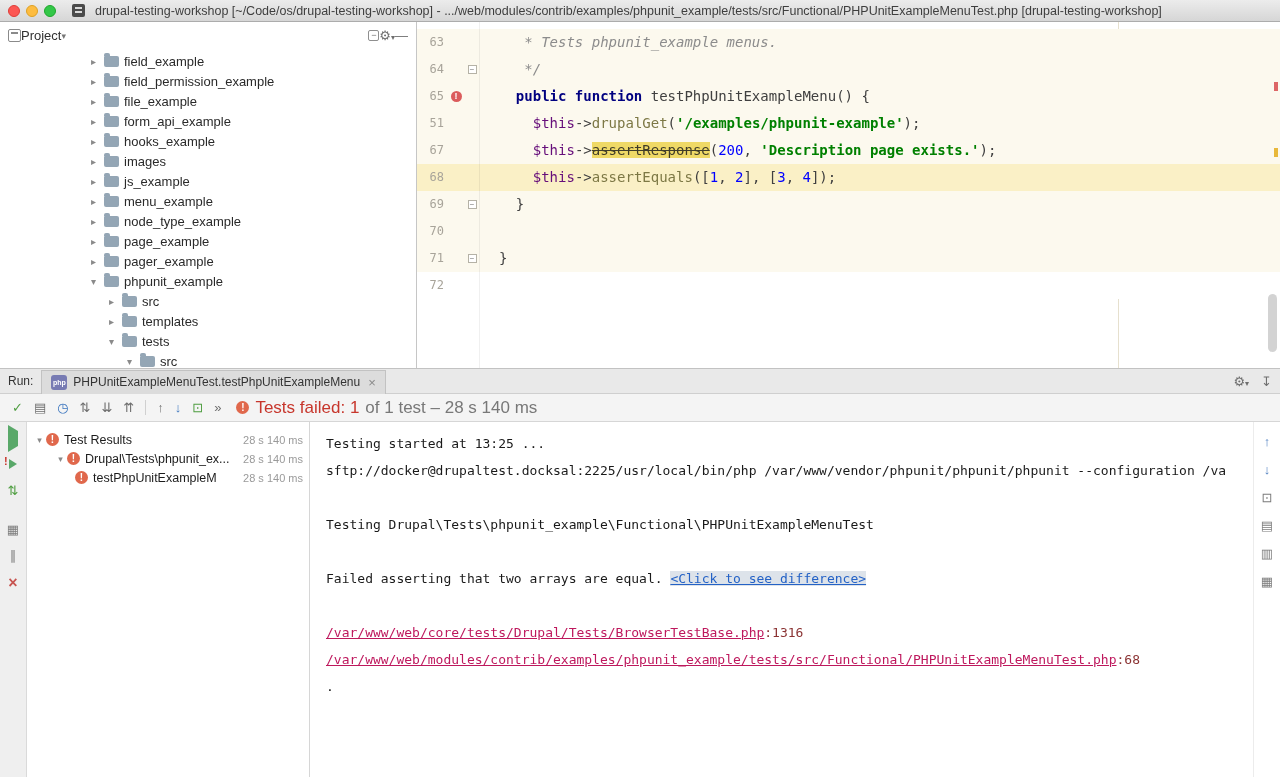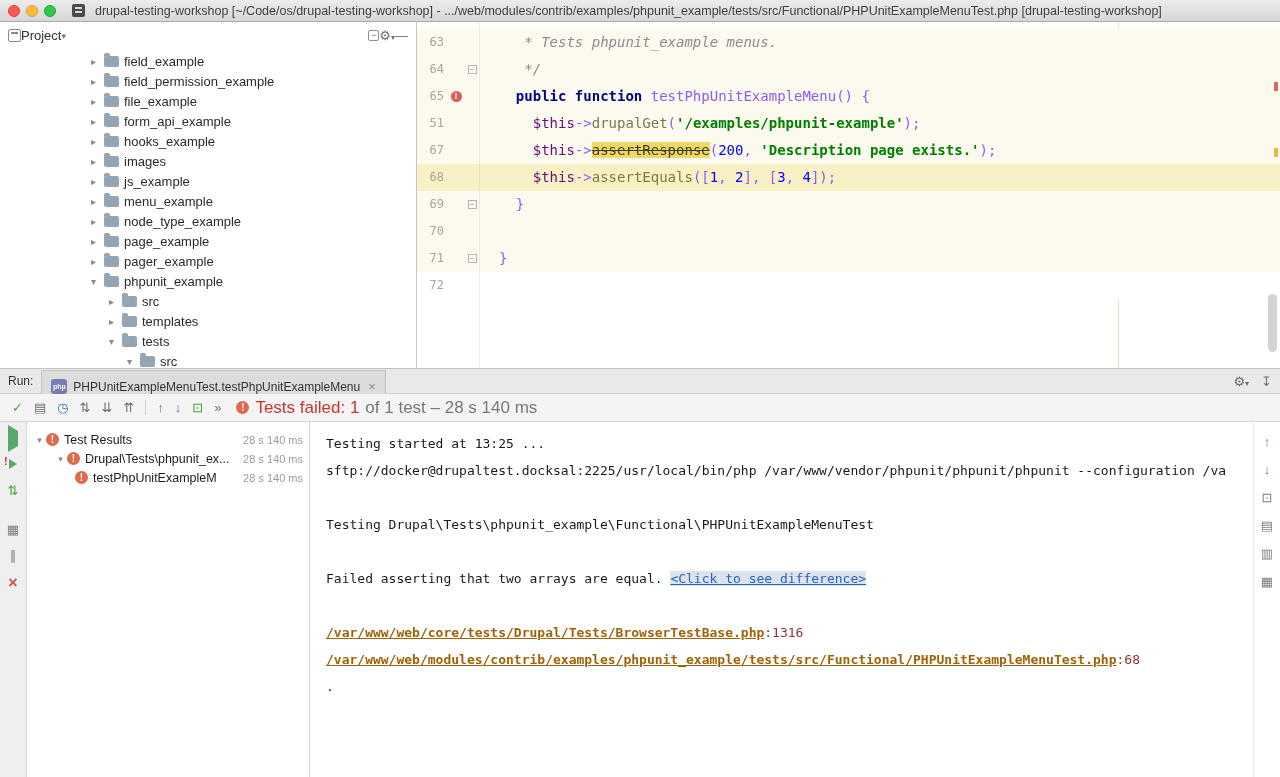--- a/index.html
+++ b/index.html
@@ -46,38 +46,38 @@
   .ed-row.current { background:#FAF0C6;align-items:center; }
   .lnum { width:30px; text-align:right; padding-right:3px; font:12px "DejaVu Sans Mono", monospace; color:#A8A49A; line-height:27px; }
   .gut1 { width:18px; display:flex; align-items:center; justify-content:center; }
   .gut2 { width:14px; display:flex; align-items:center; justify-content:center; }
   .gball { width:11px; height:11px; border-radius:50%; background:#DB5C5C; color:#fff; font-size:9px; font-weight:bold;
            text-align:center; line-height:11px; }
   .gball::after { content:"!"; }
   .foldbox { width:9px; height:9px; border:1px solid #B5B2A6; background:#fff; font-size:8px; line-height:7px; text-align:center; color:#777; }
   .foldbox::after { content:"−"; }
   .codeline { font:14px "DejaVu Sans Mono", monospace; line-height:27px; white-space:pre; padding-left:20px; color:#000; }
-  .c-plain    { color:#8b5cf6; }
+  .c-plain    { color:#404040; }
   .c-comment  { color:#8C8C8C; font-style:italic; }
   .c-keyword  { color:#000080; font-weight:bold; }
   .c-string   { color:#008000; font-weight:bold; }
   .c-number   { color:#0000FF; }
   .c-var      { color:#660E7A; }
   .c-call     { color:#7D7845; }
   .c-deprecated { color:#3F3C28; background:#EFD966; text-decoration:line-through; }
   .ed-sb { position:absolute; right:3px; top:272px; width:9px; height:58px; background:rgba(80,80,80,0.25); border-radius:5px; }
   .stripe-warn { position:absolute; right:2px; top:126px; width:4px; height:9px; background:#E8B83A; }
   .stripe-err  { position:absolute; right:2px; top:60px;  width:4px; height:9px; background:#D66; }
 
   
   .runpanel { position:absolute; left:0; top:368px; width:1280px; height:409px; border-top:1px solid #C2C2C2;
               display:flex; flex-direction:column; background:#fff; }
   .tabstrip { height:25px; background:#E9E9E9; border-bottom:1px solid #CFCFCF; display:flex; align-items:center;
               padding:0 8px; gap:8px; font-size:12px; color:#333; }
-  .runtab { height:24px; display:flex; align-items:flex-end; gap:6px; background:#DCDCDC; border:1px solid #C2C2C2;
+  .runtab { height:24px; display:flex; align-items:center; gap:6px; background:#DCDCDC; border:1px solid #C2C2C2;
             border-bottom:none; padding:0 9px; margin-bottom:-1px; }
   .phpbadge { width:16px; height:15px; border-radius:3px; background:#777BB3; color:#fff; font-size:7px; font-weight:bold;
               display:flex; align-items:center; justify-content:center; }
   .tab-close { color:#8A8A8A; font-size:13px; margin-left:2px; }
   .strip-right { margin-left:auto; display:flex; align-items:center; gap:12px; color:#6F6F6F; font-size:13px; }
 
   .toolbar { height:28px; background:#F4F4F4; border-bottom:1px solid #D6D6D6; display:flex; align-items:center;
              padding:0 12px; gap:11px; color:#6E6E6E; font-size:13px; }
   .tb-ic { line-height:1; cursor:default; }
   .tb-green { color:#4F9E41; }
@@ -102,21 +102,21 @@
 
   .tree-pane { width:283px; border-right:1px solid #D6D6D6; background:#fff; padding-top:8px; font-size:12.5px; color:#1C1C1C; overflow:hidden; }
   .trow { height:19px; display:flex; align-items:center; position:relative; white-space:nowrap; }
   .tchev { width:13px; text-align:center; color:#8A8A8A; font-size:9px; flex:0 0 auto; }
   .tlabel { margin-left:5px; overflow:hidden; margin-right:76px; }
   .ttime { position:absolute; right:6px; color:#9A9A9A; font-size:11px; background:#fff; padding-left:4px; }
 
   .console { flex:1; background:#fff; overflow:hidden; padding:8px 0 0 16px; }
   .cline { font:13px "DejaVu Sans Mono", monospace; line-height:27px; white-space:pre; color:#1A1A1A; }
   .cl-plain { color:#1A1A1A; }
-  .cl-link { color:#a16207; text-decoration:underline;font-weight:bold; }
+  .cl-link { color:#be185d; text-decoration:underline; }
   .cl-linkbox { color:#2462C6; text-decoration:underline; background:#DDE3EA; }
   .cl-lineref { color:#8B3333; }
 
   .rightstrip { width:27px; background:#fff; border-left:1px solid #ECECEC; display:flex; flex-direction:column;
                 align-items:center; padding-top:12px; gap:13px; font-size:13px; color:#7C7C7C; }
   .rs-blue { color:#4C7DBF; }
 </style>
 </head>
 <body>
 

